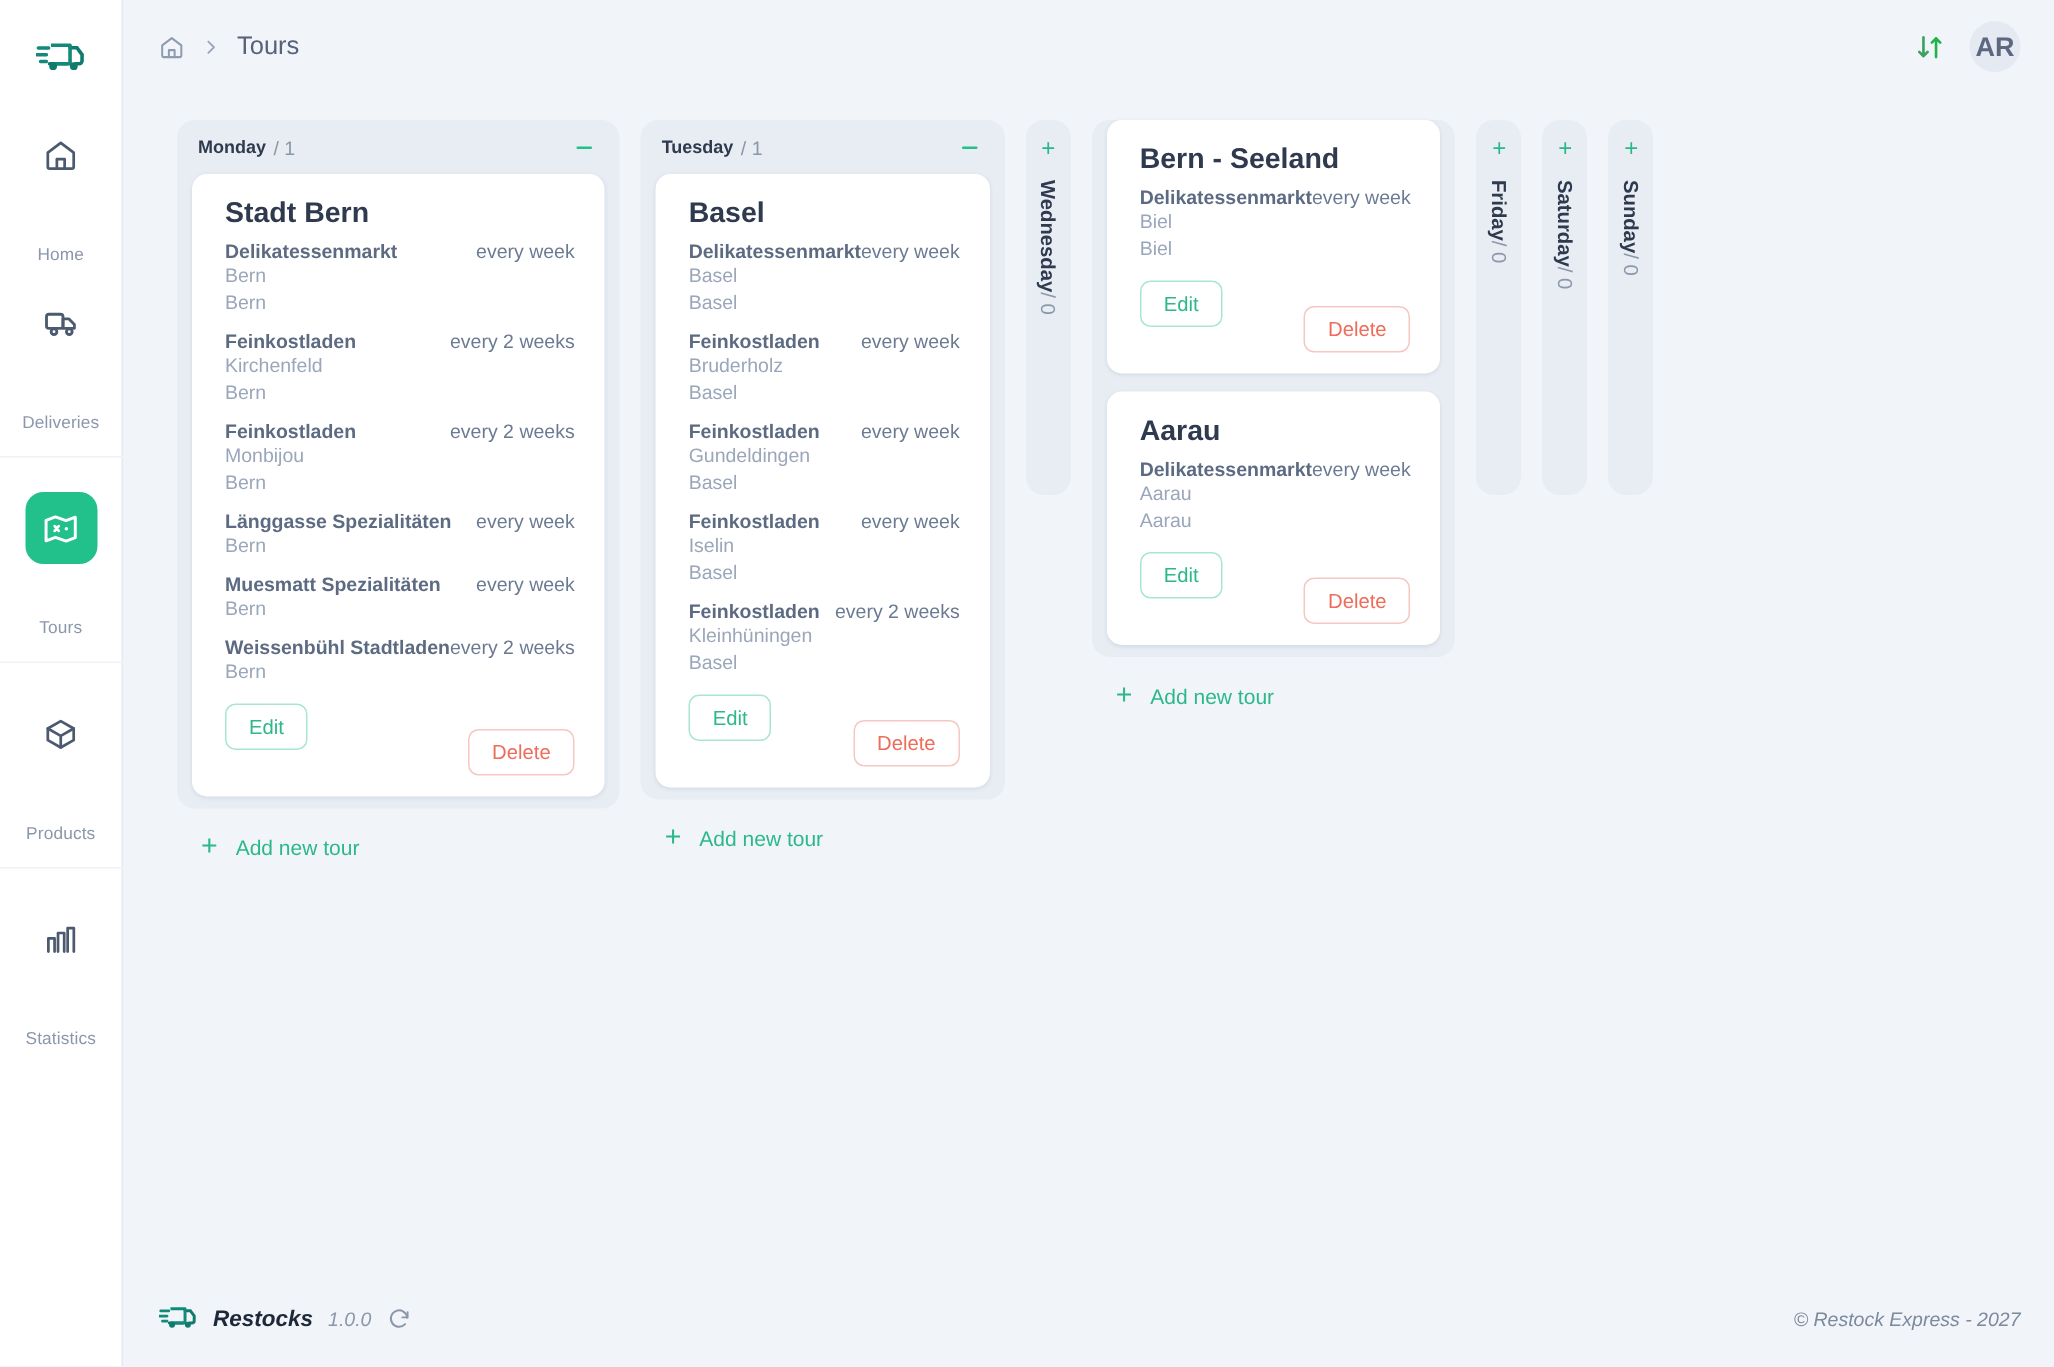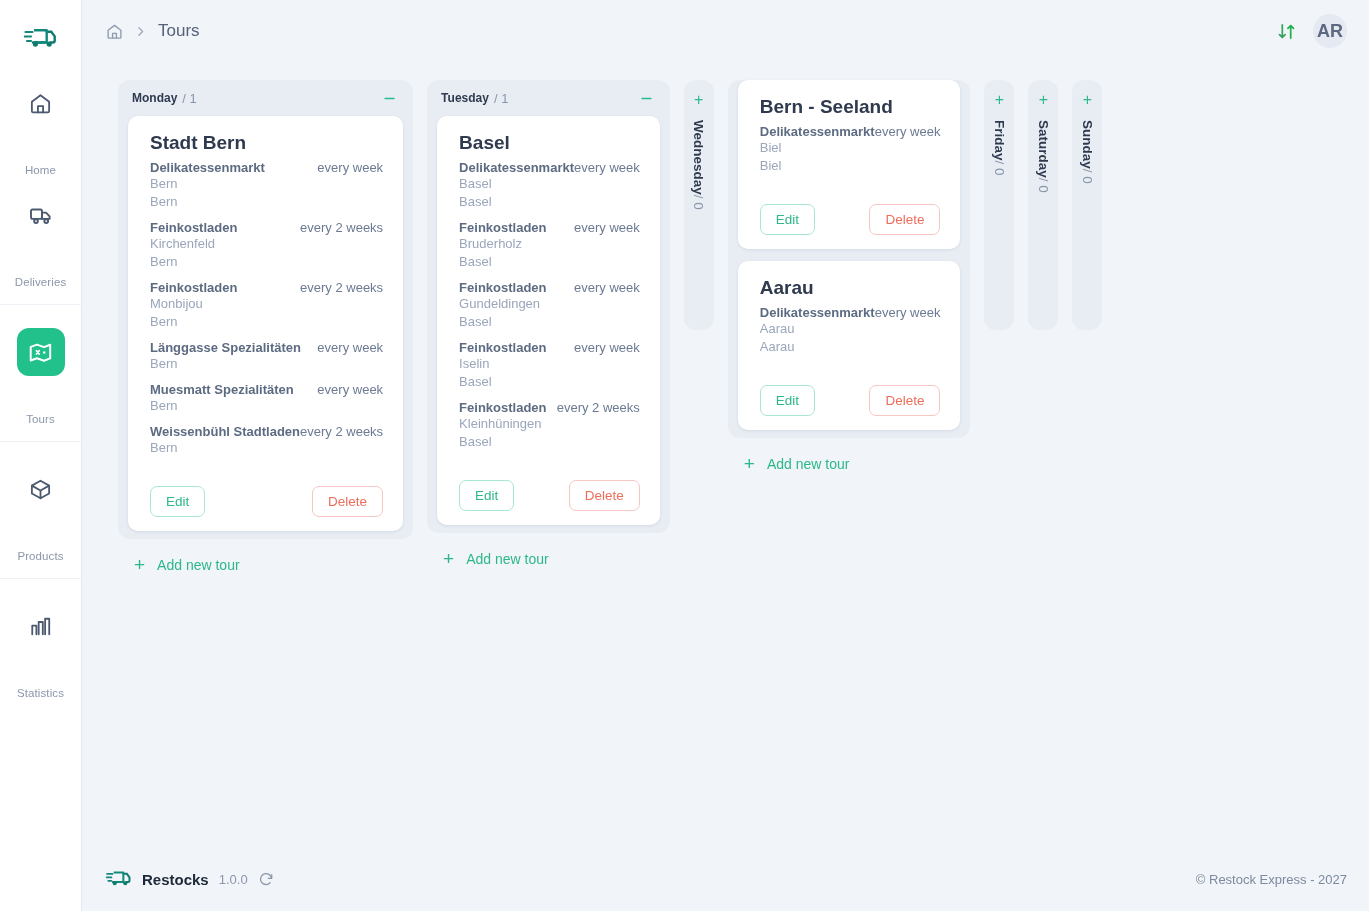--- a/index.html
+++ b/index.html
@@ -99,21 +99,21 @@
   }
   .stop { margin-bottom: 9px; }
   .stop-row { display: flex; align-items: baseline; }
   .stop-name {
     font-size: 13px; font-weight: bold; color: #5d6b82; flex: 1;
   }
   .stop-freq { font-size: 13px; color: #6b7a92; white-space: nowrap; }
   .stop-sub { font-size: 13px; color: #9aa6ba; line-height: 18px; }
 
   .card-actions {
-    display: flex; justify-content: space-between; align-items: flex-end;
+    display: flex; justify-content: space-between; align-items: flex-start;
     margin-top: 12px;
   }
   .btn {
     border-radius: 7px; background: #ffffff;
     font-size: 13.5px; padding: 7px 15px; cursor: pointer;
     font-family: "Liberation Sans", sans-serif;
   }
   .btn-edit { border: 1px solid #a9e6cf; color: #2cb889; }
   .btn-delete { border: 1px solid #f6c7c2; color: #ef6c5b; margin-top: 17px; }
 
@@ -136,21 +136,21 @@
   .col-collapsed .vert {
     writing-mode: vertical-rl; text-orientation: mixed;
     font-size: 13.5px; font-weight: bold; color: #2f3a4f;
     white-space: nowrap;
   }
   .col-collapsed .vert .cnt { color: #8b97ab; font-weight: normal; }
 
   
   .footer {
     position: absolute; left: 0; right: 0; bottom: 0; height: 64px;
-    display: flex; align-items: center; padding: 0 22px 0 24px;
+    display: flex; align-items: center; padding: 0 22px 0 24px; font-style: italic;
   }
   .footer-left { display: flex; align-items: center; gap: 10px; }
   .footer-name { font-size: 15px; font-weight: bold; color: #1d2838; }
   .footer-ver { font-size: 13px; color: #8b97ab; }
   .footer-refresh { color: #8b97ab; display: flex; align-items: center; cursor: pointer; }
   .footer-right { margin-left: auto; font-size: 13px; color: #7c8a9f; }
 </style>
 </head>
 <body>
 

